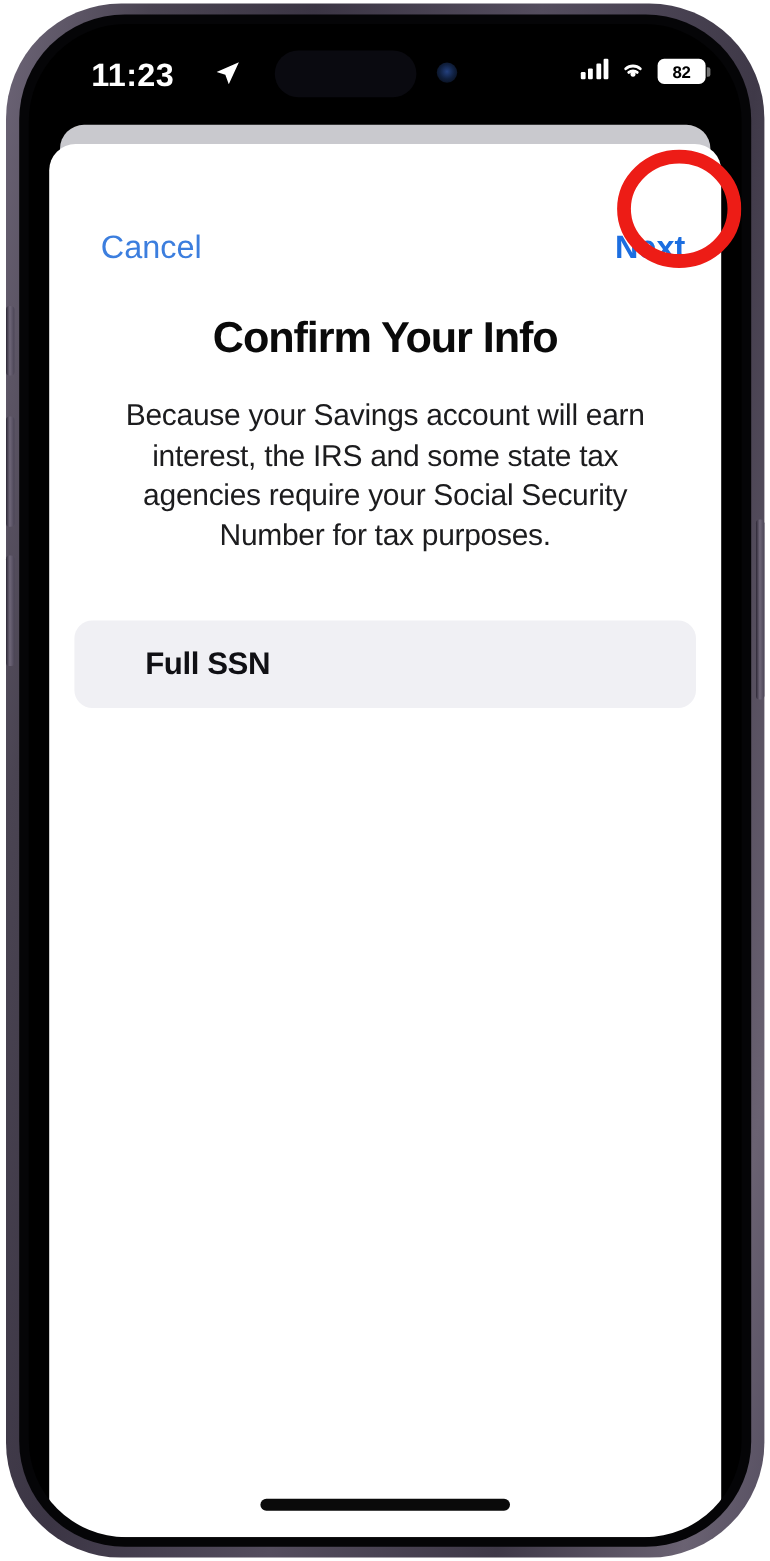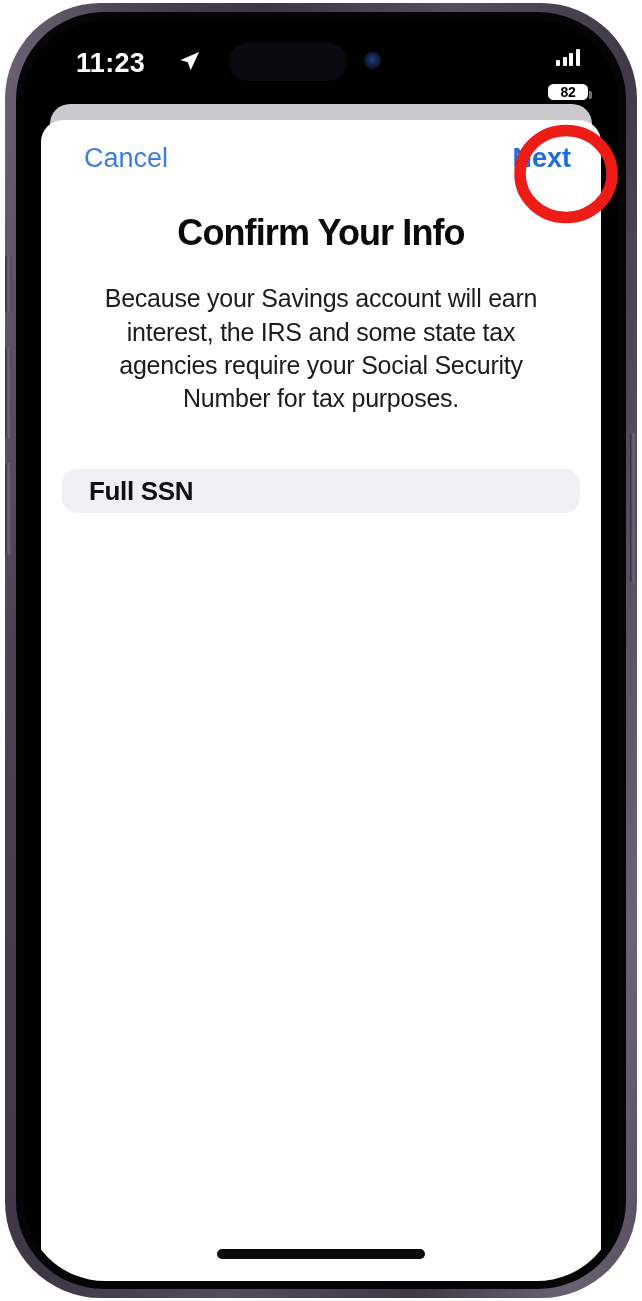--- a/index.html
+++ b/index.html
@@ -51,21 +51,21 @@
   #dynamic-island{
     position:absolute;left:205px;top:22px;width:118px;height:39px;
     border-radius:20px;background:#0a0a10;
   }
   #front-camera-icon{
     position:absolute;left:340px;top:32px;width:17px;height:17px;border-radius:50%;
     background:radial-gradient(circle at 50% 45%,#23407e 0%,#10203f 48%,#05070c 100%);
   }
   #status-right{
     position:absolute;right:30px;top:29px;height:26px;
-    display:flex;align-items:center;gap:9px;flex-direction:column;
+    display:flex;align-items:flex-start;gap:9px;
   }
   #signal-bars-icon{display:flex;align-items:flex-end;gap:2.5px;height:17px;}
   #signal-bars-icon i{display:block;width:4px;background:#fff;border-radius:1px;}
   #signal-bars-icon i:nth-child(1){height:6px;}
   #signal-bars-icon i:nth-child(2){height:9.5px;}
   #signal-bars-icon i:nth-child(3){height:13px;}
   #signal-bars-icon i:nth-child(4){height:17px;}
   #wifi-icon{position:relative;width:23px;height:17px;}
   #battery-icon{
     position:relative;width:40px;height:21px;border-radius:5.5px;
@@ -81,21 +81,21 @@
   }
 
   
   #modal-card{
     position:absolute;left:17px;top:100px;width:560px;height:1161px;
     background:#ffffff;border-radius:22px 22px 0 0;z-index:3;
     overflow:hidden;
   }
 
   #nav-bar{
-    position:relative;height:78px;
+    position:relative;height:78px;margin-top:48px;
   }
   #cancel-button{
     position:absolute;left:43px;top:25px;
     color:#3c7ede;font-size:27px;line-height:1;background:none;border:0;padding:0;
     font-family:"Liberation Sans", sans-serif;cursor:pointer;
   }
   #next-button{
     position:absolute;right:30px;top:25px;
     color:#1c6ee0;font-size:27px;font-weight:600;line-height:1;background:none;border:0;padding:0;
     font-family:"Liberation Sans", sans-serif;cursor:pointer;
@@ -107,23 +107,23 @@
     color:#0a0a0a;text-align:center;letter-spacing:-.9px;
   }
 
   #page-description{
     margin:31px 38px 0 38px;
     font-size:25px;line-height:1.33;color:#1c1c1e;
     text-align:center;letter-spacing:-.25px;
   }
 
   #ssn-field{
-    position:relative;margin:54px 21px 0 21px;height:44px;
+    position:relative;margin:54px 21px 0 21px;height:73px;
     background:#f0f0f4;border-radius:15px;
-    display:flex;align-items:center;cursor:text;
+    display:flex;align-items:center;cursor:text;padding-left:32px;
   }
   #ssn-field-label{
     padding-left:27px;font-size:26px;font-weight:700;color:#101014;letter-spacing:-.35px;
   }
 
   #ssn-helper-text{
     margin:17px 24px 0 24px;
     font-size:18.5px;line-height:1.35;color:#9a9aa0;letter-spacing:-.1px;
   }
 

